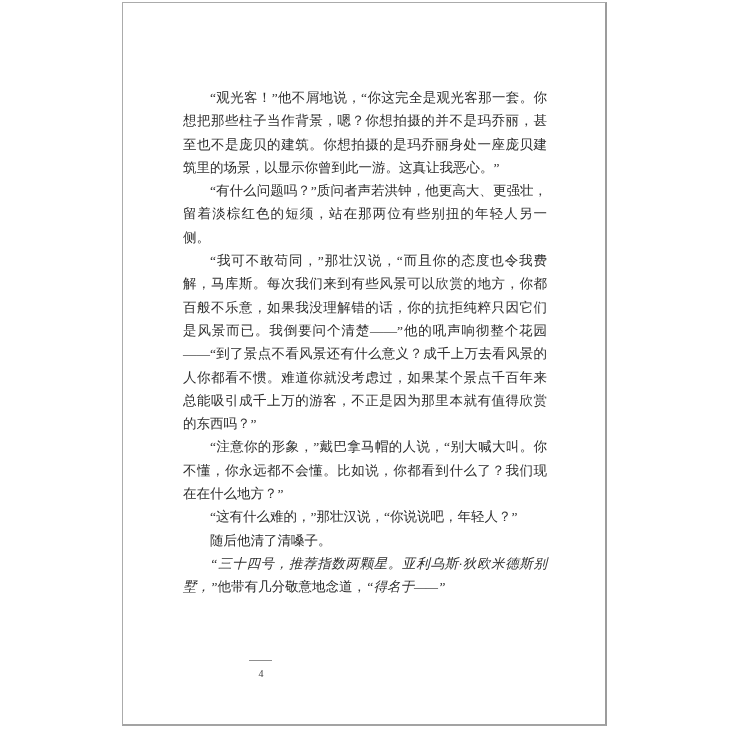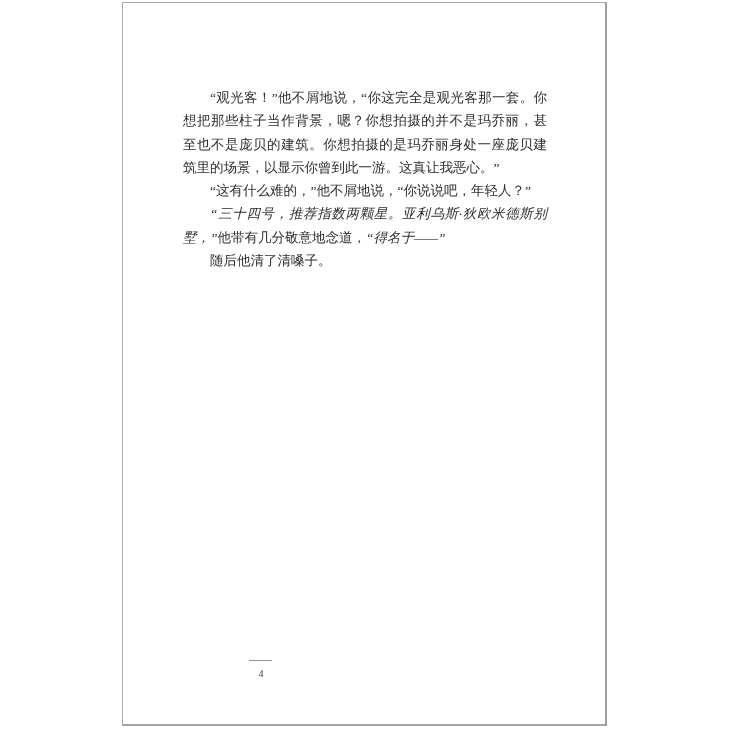--- a/index.html
+++ b/index.html
@@ -68,24 +68,27 @@
   }
 </style>
 </head>
 <body>
 
 <div class="canvas">
   <div class="book-page">
 
     <div class="page-text">
       <p>“观光客！”他不屑地说，“你这完全是观光客那一套。你想把那些柱子当作背景，嗯？你想拍摄的并不是玛乔丽，甚至也不是庞贝的建筑。你想拍摄的是玛乔丽身处一座庞贝建筑里的场景，以显示你曾到此一游。这真让我恶心。”</p>
-      <p>“这有什么难的，”他不屑地说，“你说说吧，年轻人？”</p>
+      <p>“有什么问题吗？”质问者声若洪钟，他更高大、更强壮，留着淡棕红色的短须，站在那两位有些别扭的年轻人另一侧。</p>
+      <p>“我可不敢苟同，”那壮汉说，“而且你的态度也令我费解，马库斯。每次我们来到有些风景可以欣赏的地方，你都百般不乐意，如果我没理解错的话，你的抗拒纯粹只因它们是风景而已。我倒要问个清楚——”他的吼声响彻整个花园——“到了景点不看风景还有什么意义？成千上万去看风景的人你都看不惯。难道你就没考虑过，如果某个景点千百年来总能吸引成千上万的游客，不正是因为那里本就有值得欣赏的东西吗？”</p>
+      <p>“注意你的形象，”戴巴拿马帽的人说，“别大喊大叫。你不懂，你永远都不会懂。比如说，你都看到什么了？我们现在在什么地方？”</p>
+      <p>“这有什么难的，”那壮汉说，“你说说吧，年轻人？”</p>
+      <p>随后他清了清嗓子。</p>
       <p>
         <span class="kai">“三十四号，推荐指数两颗星。亚利乌斯·狄欧米德斯别墅，”</span><span>他带有几分敬意地念道，</span><span class="kai">“得名于——”</span>
       </p>
-      <p>随后他清了清嗓子。</p>
     </div>
 
     <div class="footer-rule"></div>
     <div class="page-number">4</div>
 
   </div>
 </div>
 
 </body></html>

